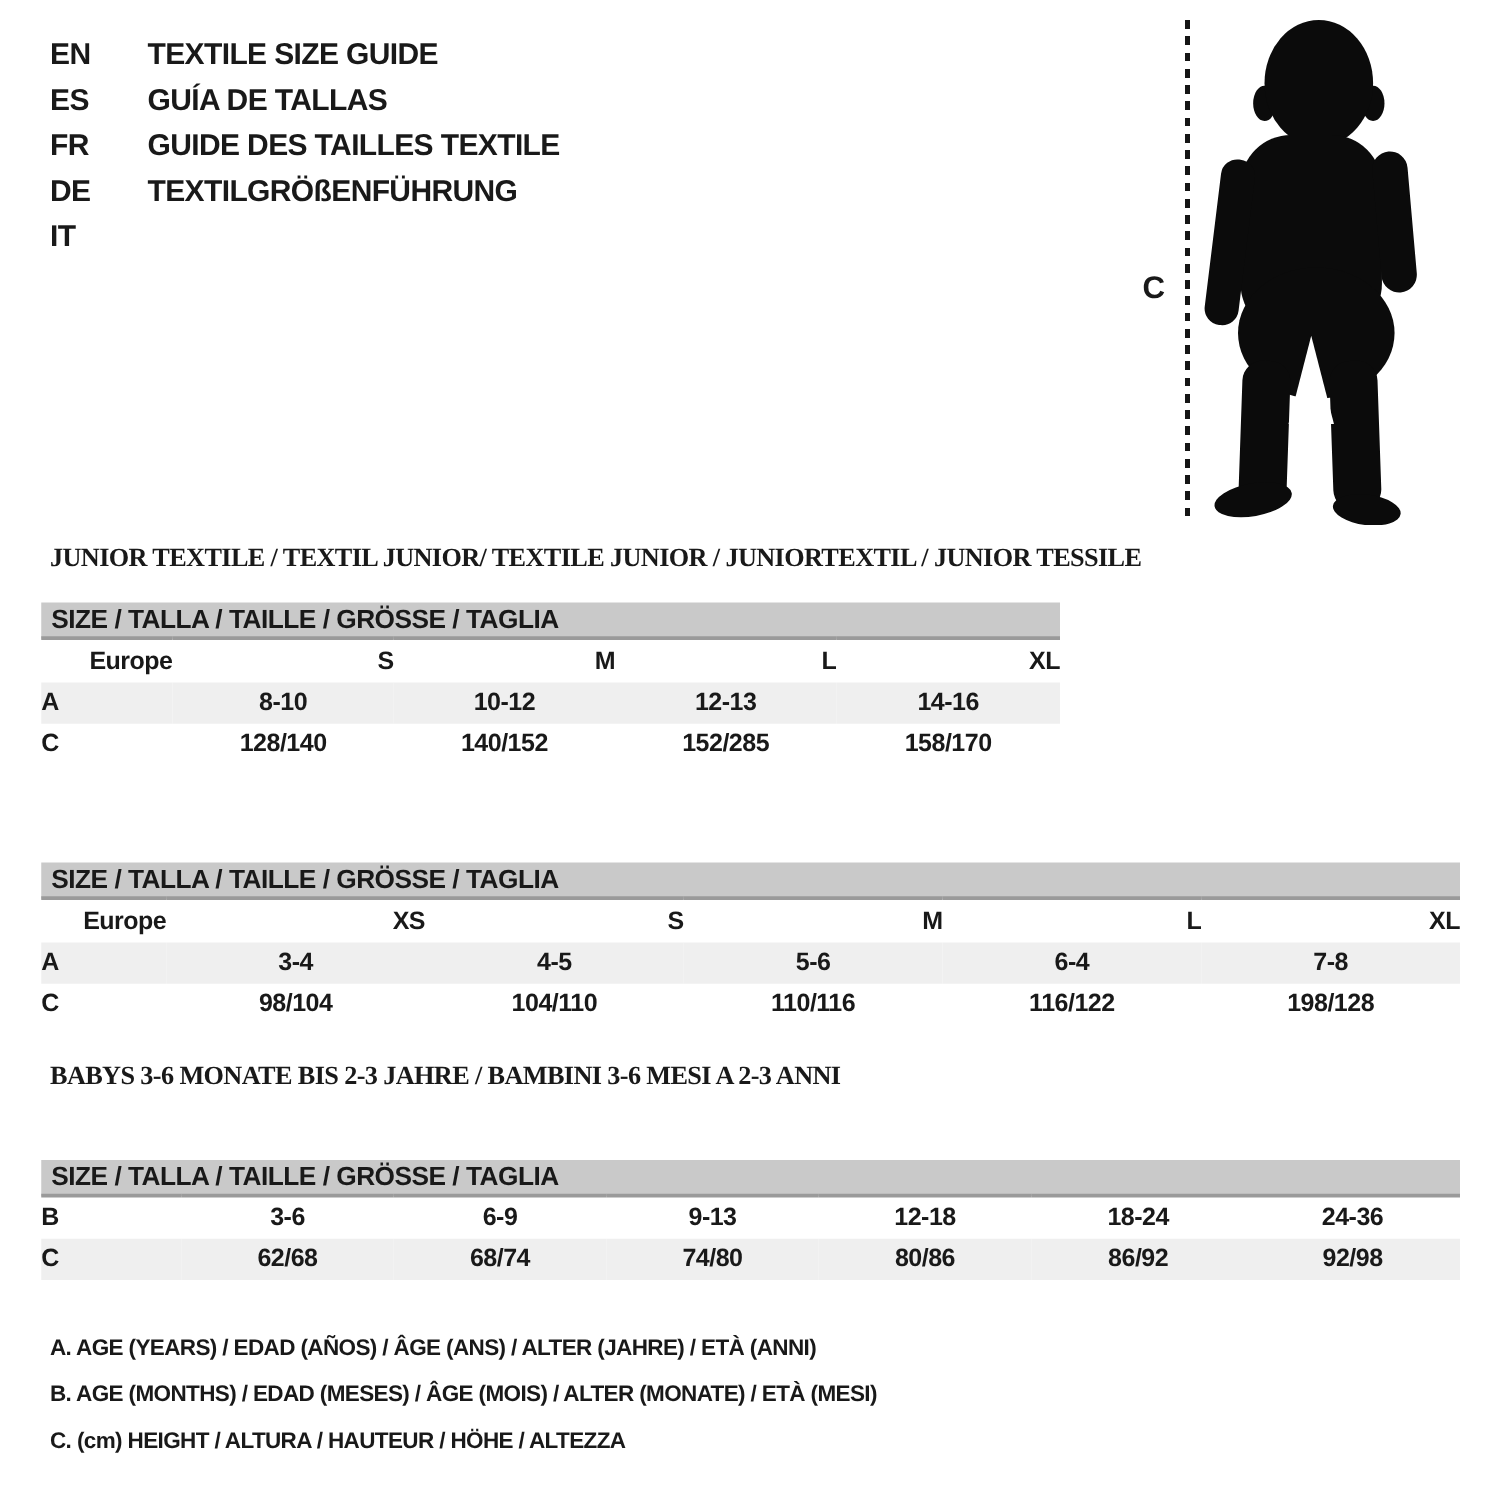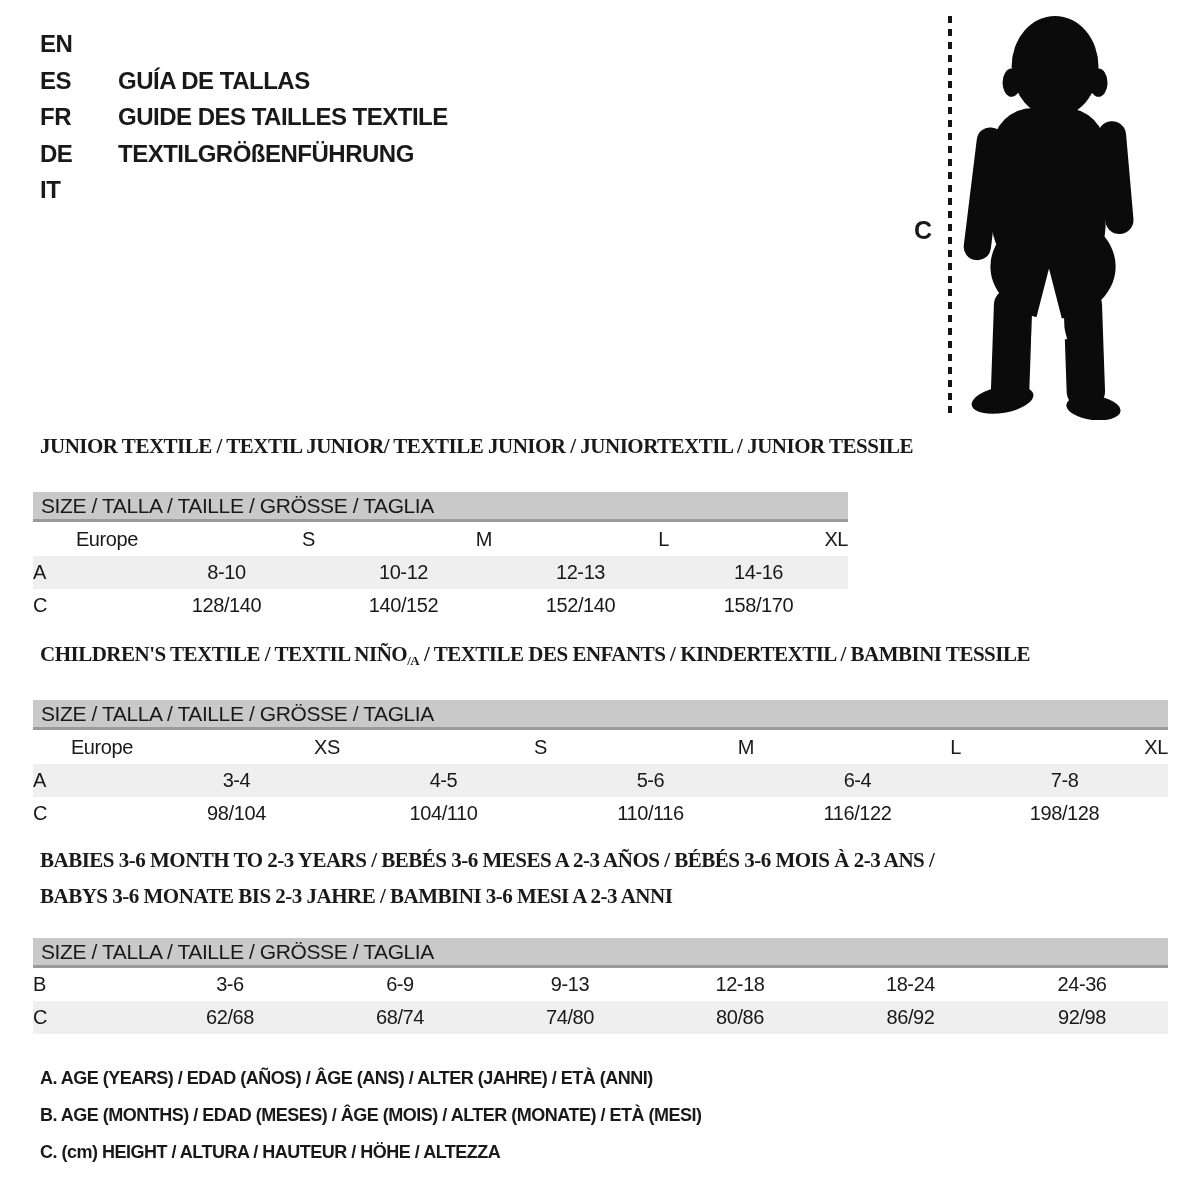--- a/index.html
+++ b/index.html
@@ -20,21 +20,21 @@
   .silhouette { position:absolute; left:963px; top:14px; width:174px; height:406px; }
   
   .section-heading {
     position:absolute; left:40px; font-size:21px; font-weight:bold; letter-spacing:-0.5px; white-space:nowrap;font-family:Liberation Serif, serif;
   }
   .section-heading .sub { font-size:13px; vertical-align:-4px; }
   .two-line { line-height:36px; }
   
   .size-table {
     position:absolute; left:33px; border-collapse:collapse; table-layout:fixed;
-    font-size:20px; font-weight:normal; letter-spacing:-0.4px;margin-top:10px;
+    font-size:20px; font-weight:bold; letter-spacing:-0.4px;
   }
   .size-table td { padding:0; }
   .size-bar td {
     background:#c9c9c9; border-bottom:3px solid #9a9a9a;
     height:27px; text-align:left; padding-left:8px; font-size:21px;
   }
   .col-row td { height:34px;text-align:right; }
   .data-row td { height:33px; }
   .label-cell { text-align:left; padding-left:8px; }
   .val-cell { text-align:center; }
@@ -44,20 +44,21 @@
   .footnote { height:37px; font-size:18px; font-weight:bold; letter-spacing:-0.5px; }
 </style>
 </head>
 <body>
 
 <div class="canvas">
 
   <div class="lang-list">
     <div class="lang-row">
       <span class="lang-code">EN</span>
+      <span>TEXTILE SIZE GUIDE</span>
     </div>
     <div class="lang-row">
       <span class="lang-code">ES</span>
       <span>GUÍA DE TALLAS</span>
     </div>
     <div class="lang-row">
       <span class="lang-code">FR</span>
       <span>GUIDE DES TAILLES TEXTILE</span>
     </div>
     <div class="lang-row">
@@ -124,29 +125,26 @@
       <td class="label-cell">A</td>
       <td class="val-cell">8-10</td>
       <td class="val-cell">10-12</td>
       <td class="val-cell">12-13</td>
       <td class="val-cell">14-16</td>
     </tr>
     <tr class="data-row">
       <td class="label-cell">C</td>
       <td class="val-cell">128/140</td>
       <td class="val-cell">140/152</td>
-      <td class="val-cell">152/140</td>
+      <td class="val-cell">152/285</td>
       <td class="val-cell">158/170</td>
     </tr>
   </tbody>
     </table>
 
-  <div class="section-heading" style="top:642px">
-    <span>CHILDREN'S TEXTILE / TEXTIL NIÑO</span><span class="sub">/A</span><span> / TEXTILE DES ENFANTS / KINDERTEXTIL / BAMBINI TESSILE</span>
-  </div>
 
   <table class="size-table" style="top:690px; width:1135px">
     <colgroup>
       <col style="width:100px">
         <col style="width:207px">
         <col style="width:207px">
       <col style="width:207px">
         <col style="width:207px">
         <col style="width:207px">
     </colgroup>
@@ -175,21 +173,20 @@
       <td class="val-cell">98/104</td>
       <td class="val-cell">104/110</td>
       <td class="val-cell">110/116</td>
       <td class="val-cell">116/122</td>
       <td class="val-cell">198/128</td>
     </tr>
   </tbody>
     </table>
 
   <div class="section-heading two-line" style="top:842px">
-    <div>BABIES 3-6 MONTH TO 2-3 YEARS / BEBÉS 3-6 MESES A 2-3 AÑOS / BÉBÉS 3-6 MOIS À 2-3 ANS /</div>
     <div>BABYS 3-6 MONATE BIS 2-3 JAHRE / BAMBINI 3-6 MESI A 2-3 ANNI</div>
   </div>
 
   <table class="size-table" style="top:928px; width:1135px">
     <colgroup>
       <col style="width:112px">
         <col style="width:170px">
         <col style="width:170px">
         <col style="width:170px">
       <col style="width:170px">

